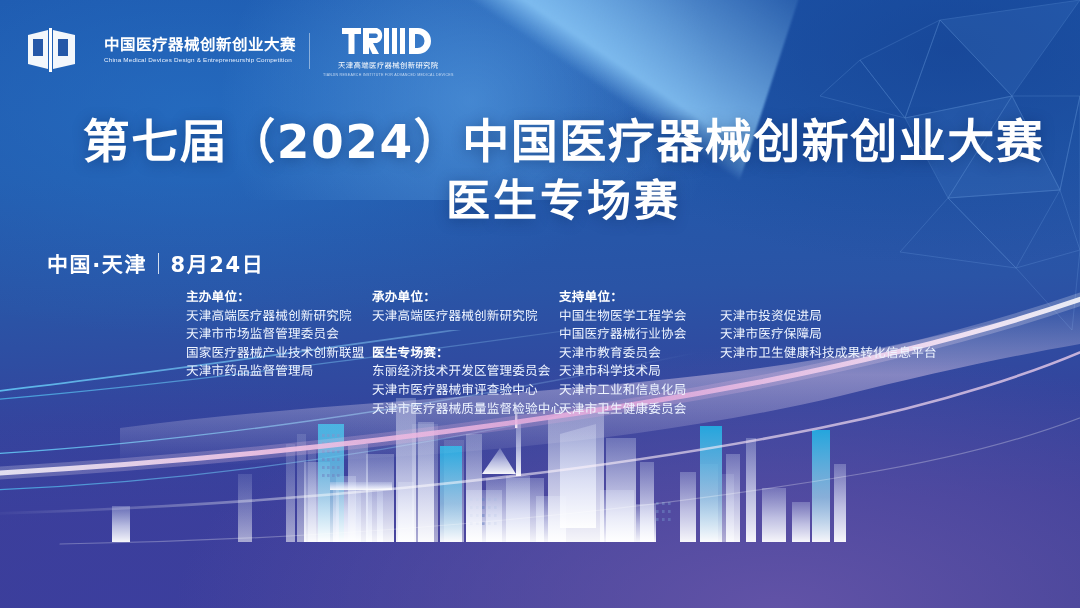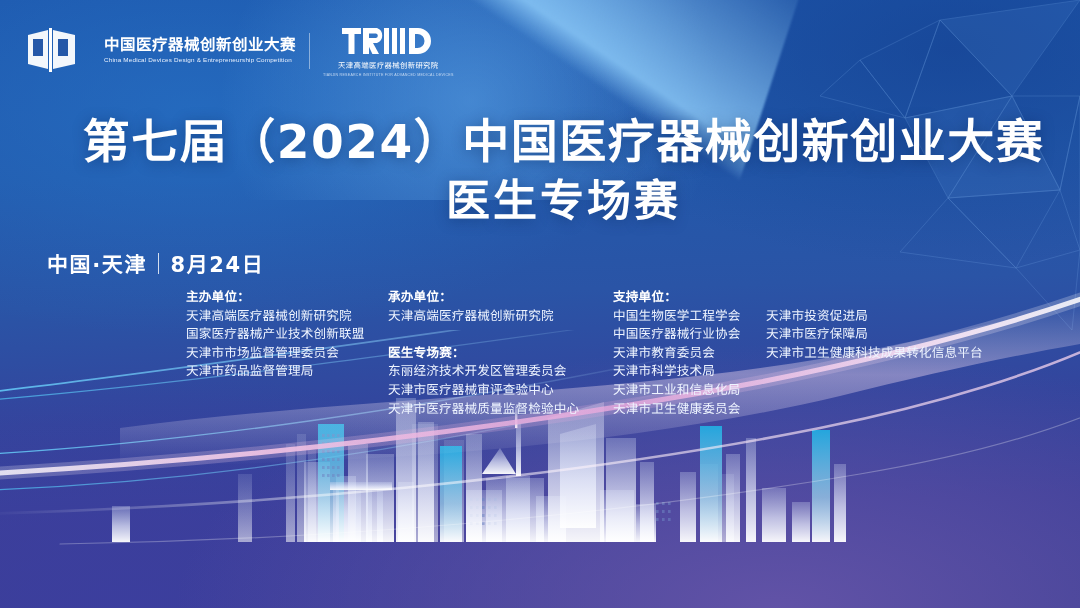--- a/index.html
+++ b/index.html
@@ -69,28 +69,28 @@
   .meta{
     margin-top:17px;font-size:21px;font-weight:700;color:#ffffff;letter-spacing:1.6px;
     font-family:"DejaVu Sans","Liberation Sans",sans-serif;
     display:flex;align-items:center;gap:11px;
   }
   .meta-sep{display:inline-block;width:1.5px;height:21px;background:rgba(255,255,255,.8);}
 
   
   .orgs{
     position:absolute;left:186px;top:288px;
-    display:flex;align-items:flex-start;gap:16px;
+    display:flex;align-items:flex-start;gap:0;
     font-family:"DejaVu Sans","Liberation Sans",sans-serif;
   }
   .org-col{display:flex;flex-direction:column;}
   .org-col.c1{width:186px;}
   .org-col.c2{width:187px;}
-  .org-col.c3{width:137px;margin-left:22px;}
-  .org-col.c4{width:215px;}
+  .org-col.c3{width:137px;}
+  .org-col.c4{width:215px;margin-left:24px;}
   .org-head{
     font-size:12.6px;font-weight:700;color:#ffffff;line-height:18.6px;letter-spacing:.2px;white-space:nowrap;
   }
   .org-item{
     font-size:12.6px;font-weight:400;color:#eef4ff;line-height:18.6px;letter-spacing:.15px;white-space:nowrap;
   }
   .org-gap{height:18.6px;}
 </style>
 </head>
 <body>
@@ -375,22 +375,22 @@
       <span class="meta-sep"></span>
       <span>8月24日</span>
     </div>
   </div>
 
   <div class="orgs">
 
     <div class="org-col c1">
       <div class="org-head">主办单位：</div>
       <div class="org-item">天津高端医疗器械创新研究院</div>
+      <div class="org-item">天津市市场监督管理委员会</div>
       <div class="org-item">国家医疗器械产业技术创新联盟</div>
-      <div class="org-item">天津市市场监督管理委员会</div>
       <div class="org-item">天津市药品监督管理局</div>
     </div>
 
     <div class="org-col c2">
       <div class="org-head">承办单位：</div>
       <div class="org-item">天津高端医疗器械创新研究院</div>
       <div class="org-gap"></div>
       <div class="org-head">医生专场赛：</div>
       <div class="org-item">东丽经济技术开发区管理委员会</div>
       <div class="org-item">天津市医疗器械审评查验中心</div>

